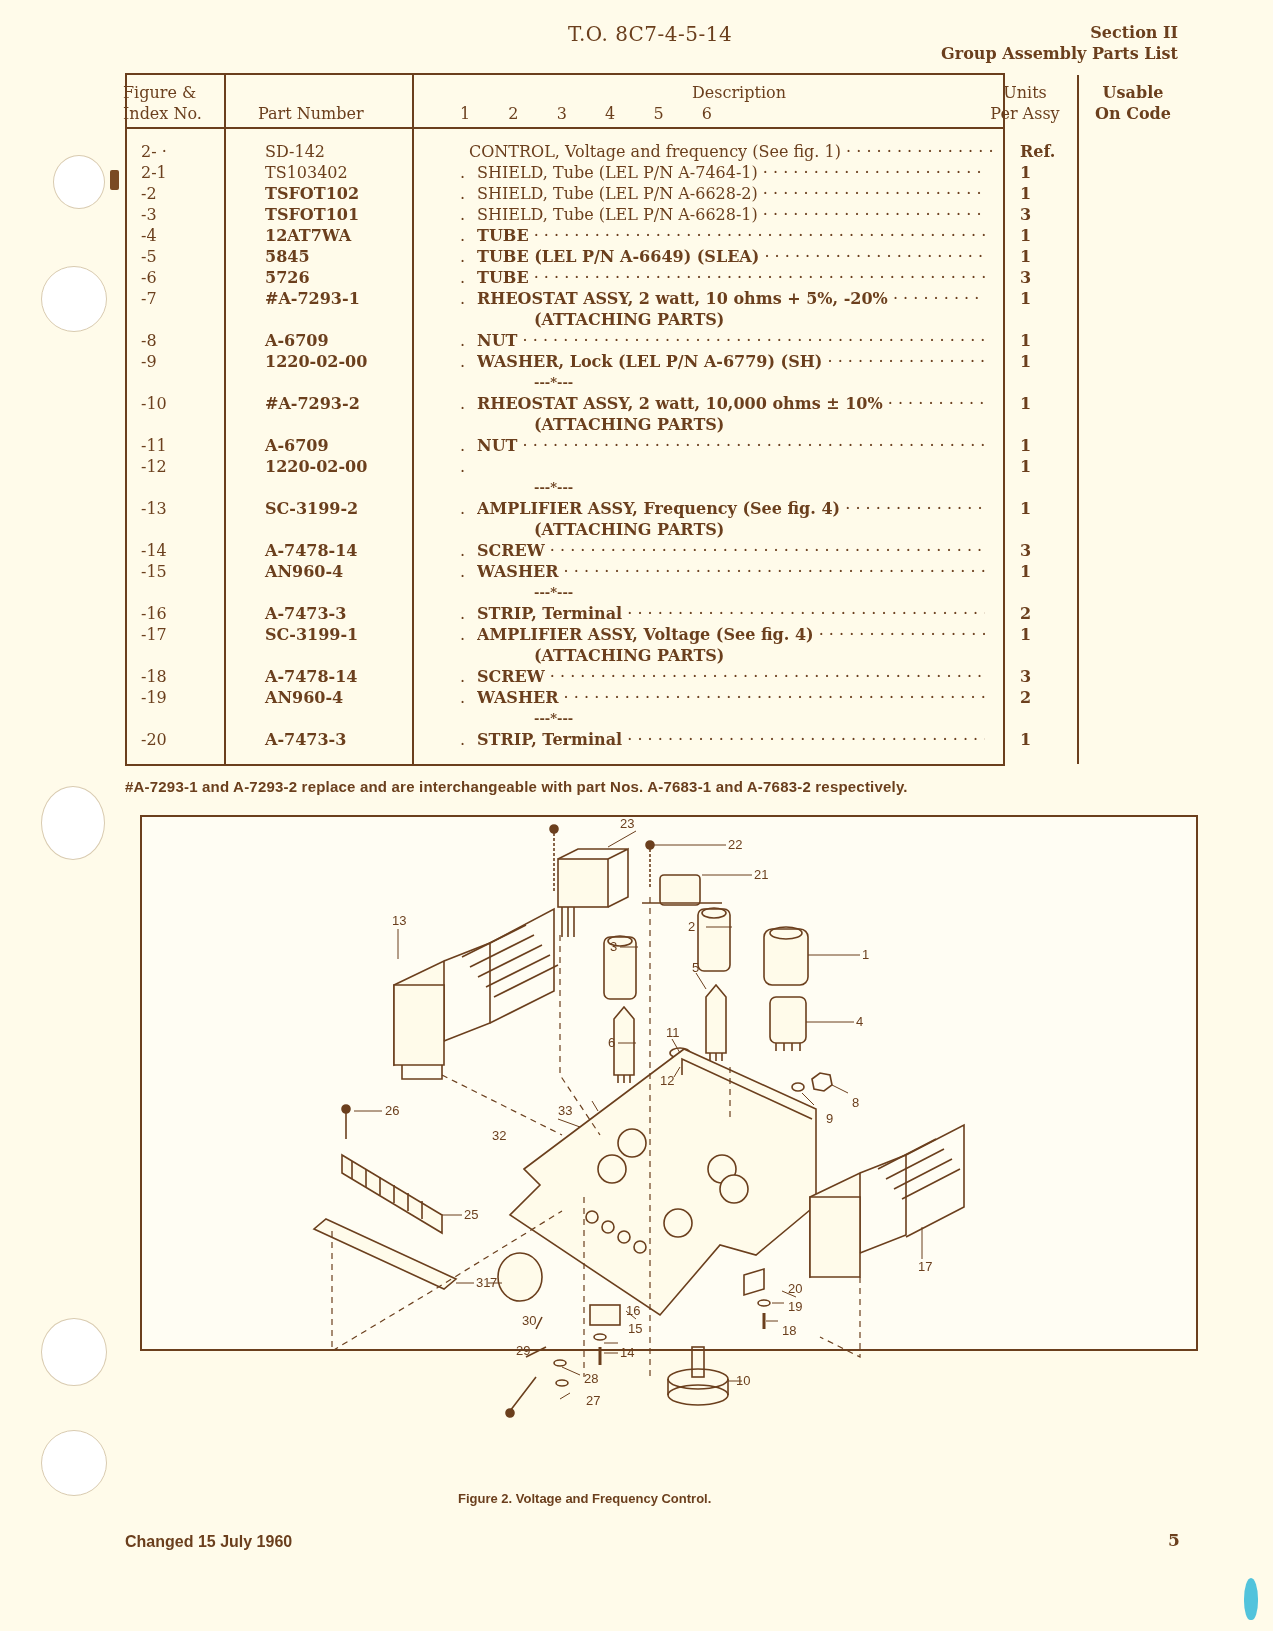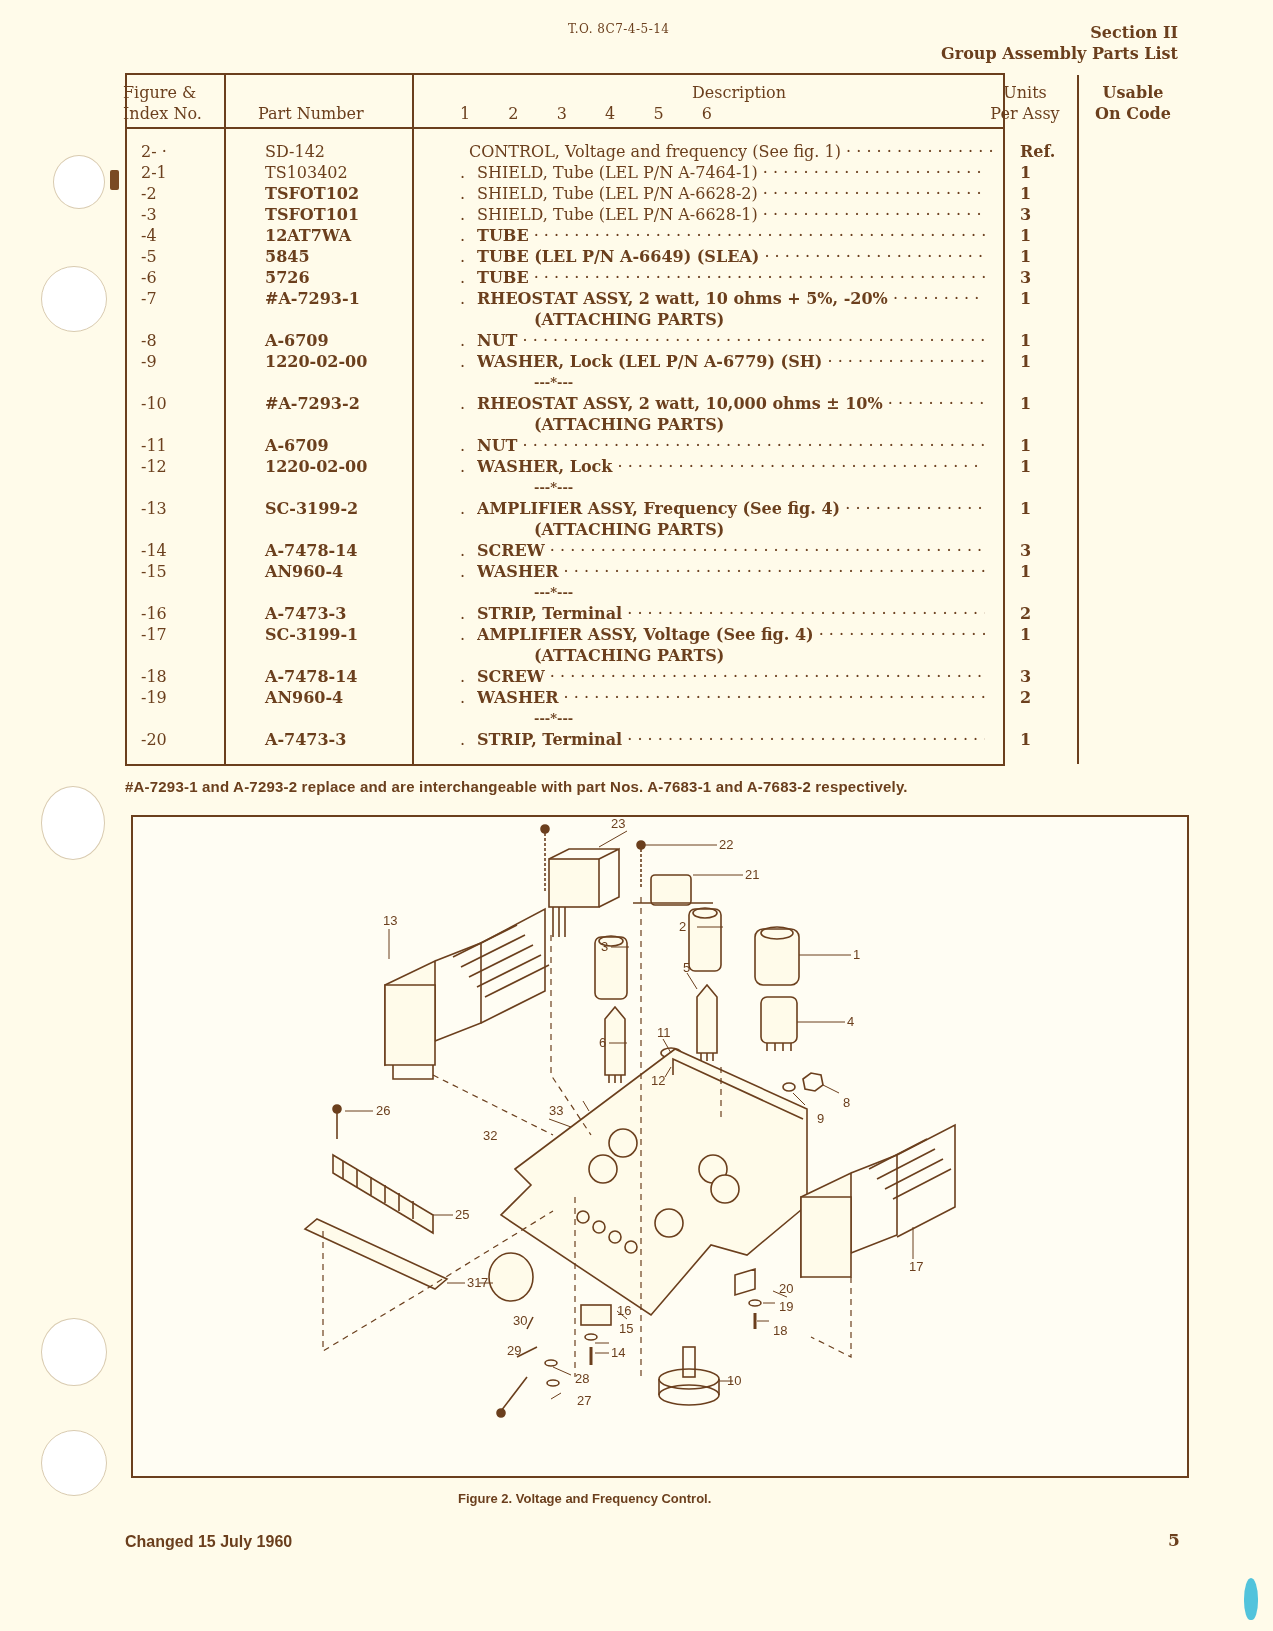--- a/index.html
+++ b/index.html
@@ -2,21 +2,21 @@
 <html><head>
 <meta charset="utf-8">
 <style>
   html, body { margin:0; padding:0; }
   body {
     width:1273px; height:1631px; position:relative; overflow:hidden;
     background:#fffbea;
     font-family:"DejaVu Serif","Liberation Serif",serif;
     color:#6b3f1d;
   }
-  .hdr-to { position:absolute; left:568px; top:22px; font-size:12px; letter-spacing:0.5px; }
+  .hdr-to { position:absolute; left:568px; top:22px; font-size:20px; letter-spacing:0.5px; }
   .hdr-sec { position:absolute; right:95px; top:22px; font-size:16px; text-align:right; font-weight:bold; line-height:21px; }
   .hdr-sec .l2 { font-weight:bold; }
 
   
   .tbl { position:absolute; left:125px; top:73px; width:880px; height:693px;
          border:2px solid #6b3f1d; box-sizing:border-box; }
   .tbl .vline { position:absolute; top:0; bottom:0; width:2px; background:#6b3f1d; }
   .tbl .hline { position:absolute; left:0; right:0; height:2px; background:#6b3f1d; top:52px; }
   .th { position:absolute; font-size:16px; line-height:21px; }
   .th.b { font-weight:bold; }
@@ -29,21 +29,21 @@
   .row .desc { position:absolute; left:350px; width:555px; overflow:hidden; font-weight:bold; }
   .row .desc.top { left:335px; font-weight:normal;margin-left:7px; }
   .row .desc.sub { left:407px; }
   .row .desc.sep { left:407px; font-size:13px; }
   .row .units { position:absolute; left:893px; font-weight:bold; }
   .dots::after { content:" · · · · · · · · · · · · · · · · · · · · · · · · · · · · · · · · · · · · · · · · · · · · · · · · · · · · · · · · · · · · · · · · · · · · · · · · · · · · · · · · · · ·"; font-weight:normal; }
   .row .desc-inner { display:inline-block; width:508px; overflow:hidden; white-space:nowrap; vertical-align:top; }
 
   .note { position:absolute; left:125px; top:778px; font-size:15px; font-weight:bold; font-family:"Liberation Sans Narrow","Liberation Sans",sans-serif; letter-spacing:0.2px;text-align:right; }
 
-  .fig { position:absolute; left:131px; top:815px; width:1058px; height:663px;
+  .fig { position:absolute; left:140px; top:815px; width:1058px; height:536px;
          border:2px solid #6b3f1d; box-sizing:border-box; background:#fffdf3; }
   .fig svg { position:absolute; left:0; top:0; }
   .caption { position:absolute; left:458px; top:1491px; font-size:13px; font-weight:bold; font-family:"Liberation Sans",sans-serif; }
   .changed { position:absolute; left:125px; top:1533px; font-size:16px; font-weight:bold; font-family:"Liberation Sans",sans-serif;text-align:center; }
   .pageno { position:absolute; left:1168px; top:1530px; font-size:17px; font-weight:bold; }
 
   .hole { position:absolute; border:1px solid #d9cbb0; border-radius:50%; background:#ffffff; }
   .tab-mark { position:absolute; left:110px; top:170px; width:9px; height:20px; background:#7a4a24; border-radius:2px; }
   .blue-spot { position:absolute; left:1244px; top:1578px; width:14px; height:42px; border-radius:50% 50% 45% 45%; background:#52c3dc; }
   .lbl { font-family:"Liberation Sans",sans-serif; font-size:13px; fill:#6b3f1d; }
@@ -176,21 +176,20 @@
       <span class="idx">-11</span>
       <span class="pn">A-6709</span>
       <span class="bullet">.</span>
       <span class="desc"><span class="desc-inner dots">NUT</span></span>
       <span class="units">1</span>
     </div>
     <div class="row">
       <span class="idx">-12</span>
       <span class="pn">1220-02-00</span>
       <span class="bullet">.</span>
-      <span class="desc"><span class="desc-inner dots">WASHER, Lock</span></span>
       <span class="units">1</span>
     </div>
     <div class="row">
       <span class="desc sep">---*---</span>
     </div>
     <div class="row">
       <span class="idx">-13</span>
       <span class="pn">SC-3199-2</span>
       <span class="bullet">.</span>
       <span class="desc"><span class="desc-inner dots">AMPLIFIER ASSY, Frequency (See fig. 4)</span></span>

